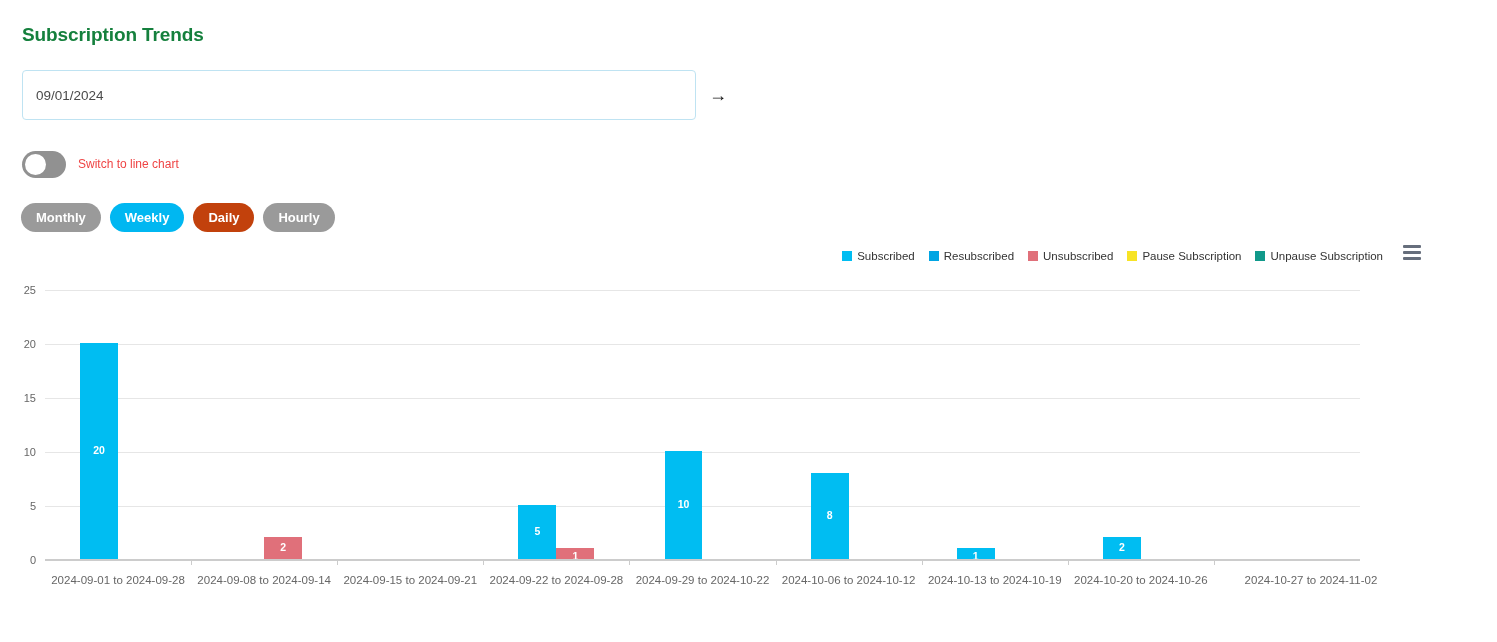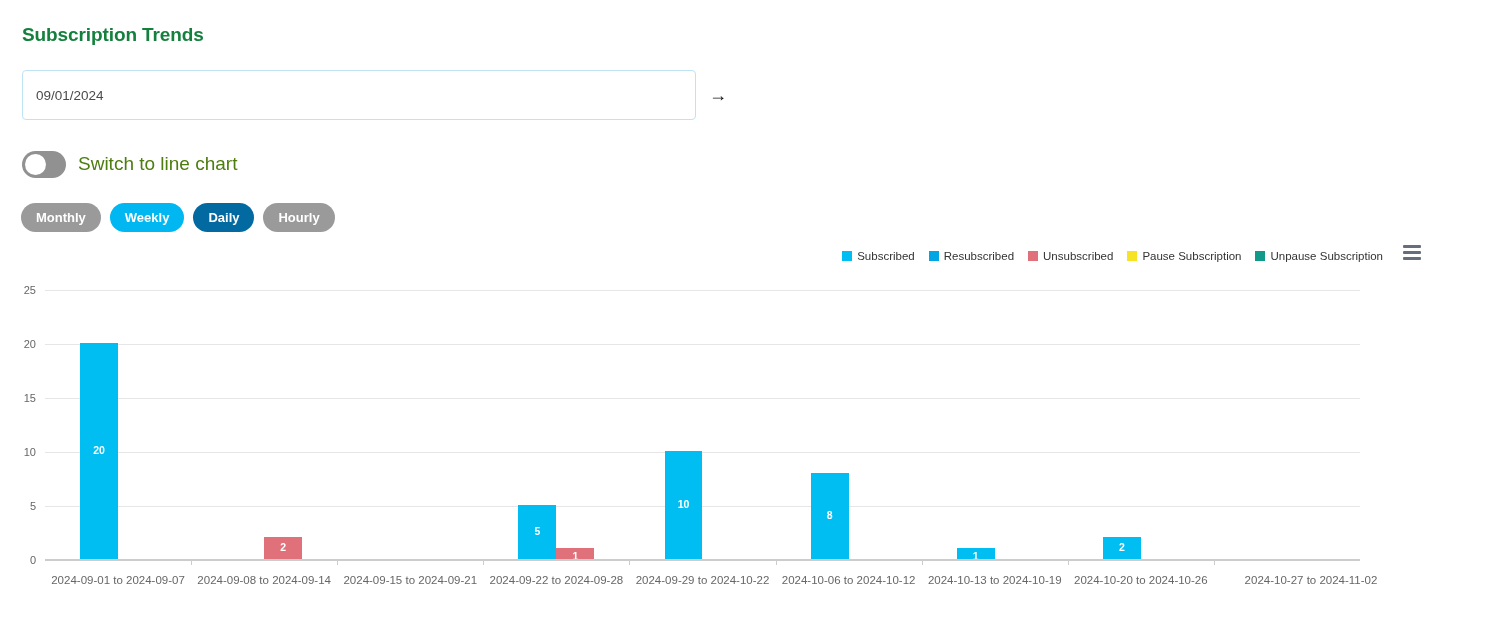--- a/index.html
+++ b/index.html
@@ -81,22 +81,22 @@
     position: absolute;
     left: 3px;
     top: 3px;
     width: 21px;
     height: 21px;
     border-radius: 50%;
     background: #ffffff;
   }
   .toggle-label {
     margin-left: 12px;
-    font-size: 19px;
-    color: #4d7c0f;
+    font-size: 12px;
+    color: #ef4444;
     white-space: nowrap;
   }
 
   
   #period-row {
     position: absolute;
     left: 21px;
     top: 203px;
     display: flex;
     align-items: center;
@@ -255,21 +255,21 @@
     <div class="toggle-switch">
       <div class="knob"></div>
     </div>
     <div class="toggle-label">Switch to line chart</div>
   </div>
 </div>
 
 <div id="period-row">
   <button class="period-pill" style="background: rgb(154, 154, 154);">Monthly</button>
   <button class="period-pill active" style="background: rgb(0, 183, 241);">Weekly</button>
-  <button class="period-pill" style="background: #0369a1;">Daily</button>
+  <button class="period-pill" style="background: #c2410c;">Daily</button>
   <button class="period-pill" style="background: rgb(154, 154, 154);">Hourly</button>
 </div>
 
 <div id="chart-area">
   <div id="chart-legend">
       <div class="legend-item">
         <span class="legend-swatch" style="background: rgb(0, 189, 242);"></span>
         <span class="legend-label">Subscribed</span>
       </div>
       <div class="legend-item">
@@ -297,21 +297,21 @@
         <div class="gridline" style="top: 216px;"></div>
         <div class="ytick-label" style="top: 216px;">5</div>
         <div class="gridline" style="top: 162px;"></div>
         <div class="ytick-label" style="top: 162px;">10</div>
         <div class="gridline" style="top: 108px;"></div>
         <div class="ytick-label" style="top: 108px;">15</div>
         <div class="gridline" style="top: 54px;"></div>
         <div class="ytick-label" style="top: 54px;">20</div>
         <div class="gridline" style="top: 0px;"></div>
         <div class="ytick-label" style="top: 0px;">25</div>
-        <div class="cat-label" style="left: 73.0556px;">2024-09-01 to 2024-09-07</div>
+        <div class="cat-label" style="left: 73.0556px;">2024-09-01 to 2024-09-28</div>
         <div class="bar" style="left: 35.0667px; width: 37.9889px; height: 216px; background: rgb(0, 189, 242);">
           <div class="bar-label" style="top: 101px;">20</div>
         </div>
         <div class="cat-tick" style="left: 146.111px;"></div>
         <div class="cat-label" style="left: 219.167px;">2024-09-08 to 2024-09-14</div>
         <div class="bar" style="left: 219.167px; width: 37.9889px; height: 21.6px; background: rgb(224, 112, 122);">
           <div class="bar-label" style="top: 3.8px;">2</div>
         </div>
         <div class="cat-tick" style="left: 292.222px;"></div>
         <div class="cat-label" style="left: 365.278px;">2024-09-15 to 2024-09-21</div>

